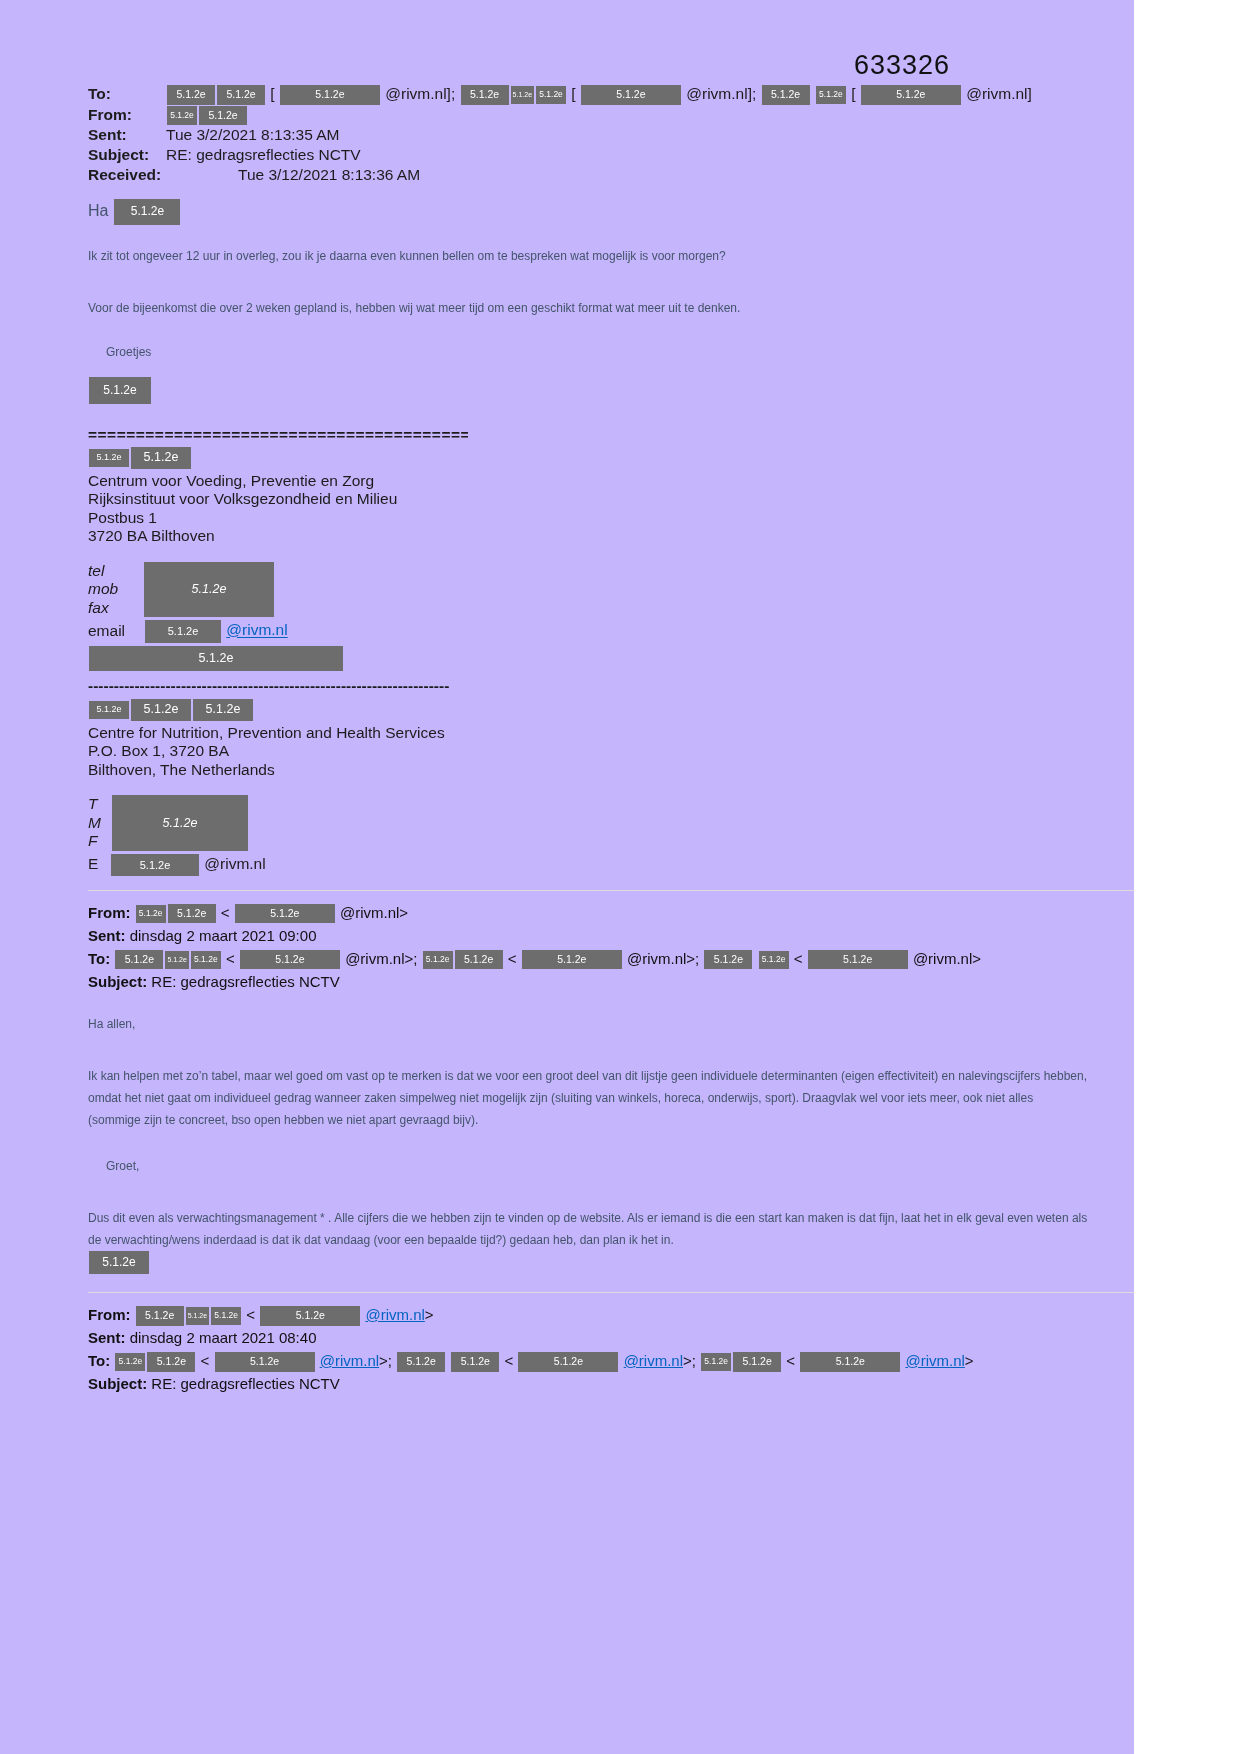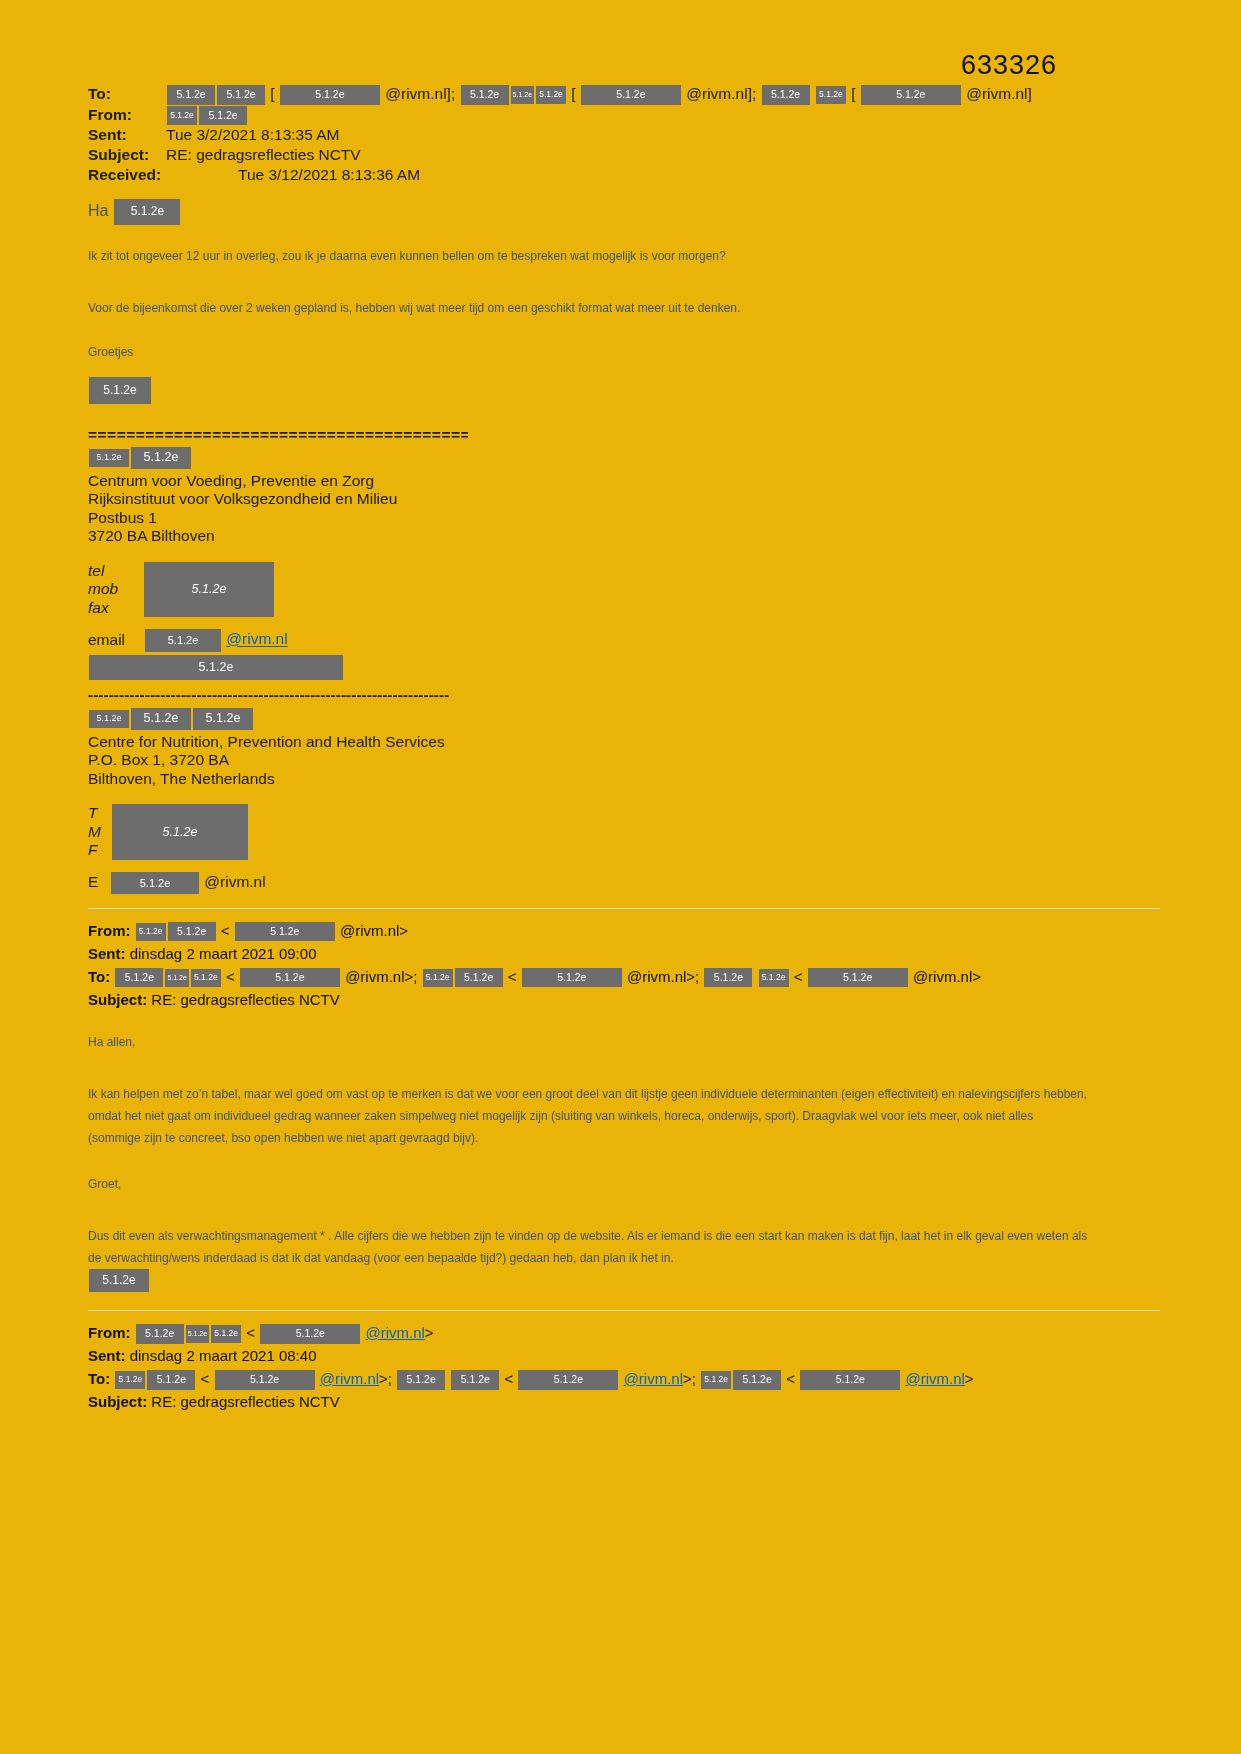--- a/index.html
+++ b/index.html
@@ -1,17 +1,17 @@
 <!DOCTYPE html>
 <html><head>
 <meta charset="utf-8">
 <style>
   html,body{margin:0;padding:0;}
   body{background:#ffffff;}
-  .page{position:relative;width:1241px;height:1754px;background:#eab308;
+  .page{position:relative;width:1134px;height:1754px;background:#c4b5fd;
         font-family:"Liberation Sans",sans-serif;color:#1c1c1c;overflow:hidden;}
   .doc-number{position:absolute;top:50px;right:184px;font-size:27px;color:#111;
         letter-spacing:1px;font-weight:400;}
   .content{position:absolute;left:88px;top:84px;width:1072px;}
 
   
   .hrow{display:flex;align-items:flex-start;font-size:15.5px;line-height:20px;margin-bottom:0;}
   .hlab{font-weight:bold;width:78px;flex:none;}
   .hval{flex:1;}
   .received-val{margin-left:72px;}
@@ -32,34 +32,34 @@
   .rx.wide{font-size:12.5px;padding:6px 8px;min-width:238px;}
   .bigbox{display:inline-flex;align-items:center;justify-content:center;
       background:#6d6d6d;color:#fff;font-size:12.5px;width:130px;}
   .tok{white-space:pre;}
 
   
   .mailbody{color:#44546a;font-size:12px;line-height:22px;max-width:1000px;}
   .ha-line{margin-top:14px;color:#44546a;font-size:16px;}
   .p1{margin-top:20px;}
   .p2{margin-top:30px;}
-  .closing{margin-top:22px;}
+  .closing{margin-top:22px;margin-left:18px;}
   .standalone-row{margin-top:14px;}
 
   
   .sig{font-size:15.5px;line-height:18.5px;color:#1c1c1c;}
   .equals-line{margin-top:22px;font-weight:bold;letter-spacing:0.5px;white-space:nowrap;
       overflow:hidden;max-width:380px;font-size:15.5px;}
   .dash-line{margin-top:6px;font-weight:bold;white-space:nowrap;overflow:hidden;
       max-width:372px;font-size:15.5px;letter-spacing:0;}
   .sig-boxes{margin:3px 0 3px 0;}
   .contact-row{display:flex;align-items:stretch;margin-top:16px;font-style:italic;}
   .contact-labels{width:56px;flex:none;}
   .contact-labels div{line-height:18.5px;}
-  .email-line{margin-top:12px;}
+  .email-line{margin-top:3px;}
   .lab56{display:inline-block;width:56px;}
   .lab20{display:inline-block;width:22px;}
   .widebox-row{margin-top:3px;}
 
   a.rivm-link{color:#0563c1;text-decoration:underline;}
   .plain-domain{color:#1c1c1c;}
 
   .divider{border-top:1px solid #dcdcdc;margin:14px 0 10px 0;width:100%;}
 
   

